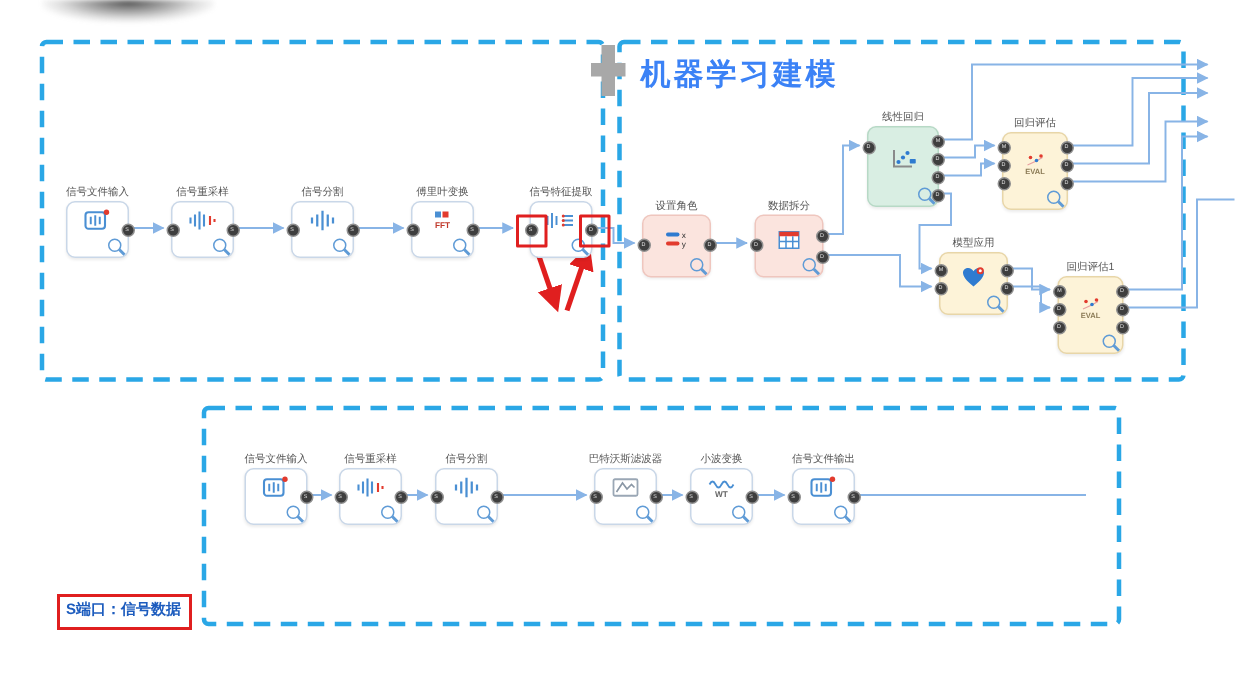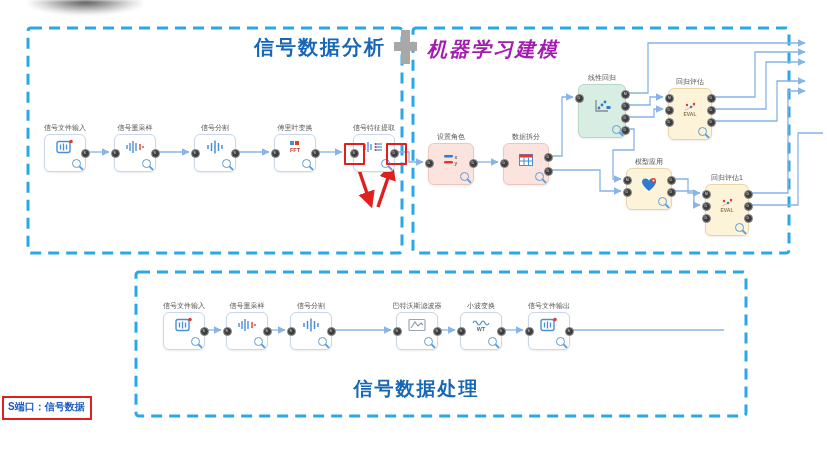--- a/index.html
+++ b/index.html
@@ -83,26 +83,24 @@
       <polyline points="568,330 724,330" fill="none" stroke="#88b4e6" stroke-width="1.3" marker-end="none"></polyline>
       <line x1="357" y1="164" x2="371" y2="205" stroke="#e01f1f" stroke-width="3.4" marker-end="url(#arrRed)"></line>
       <line x1="378" y1="207" x2="392" y2="166" stroke="#e01f1f" stroke-width="3.4" marker-end="url(#arrRed)"></line>
     </svg>
 
   <div class="plus">
     <div class="v"></div>
       <div class="h"></div>
   </div>
 
-  <div id="legend" style="color: rgb(29, 92, 190);">
+  <div id="legend" style="color: rgb(29, 92, 190); margin-left: 36px;">
     <div>S端口：信号数据</div>
   </div>
-<div class="gtitle top-right" style="color: rgb(23, 103, 182); right: 441px; top: 34px;">信号数据分析</div>
-    <div class="gtitle top-left" style="color: #a21caf; left: 427px; top: 36px; font-style: italic;">机器学习建模</div>
-    <div class="gtitle bottom-center" style="color: rgb(23, 103, 182); left: 416.6px; top: 376px;">信号数据处理</div>
+    <div class="gtitle top-left" style="color: #3b82f6; left: 427px; top: 36px;">机器学习建模</div>
     <div class="node " style="left: 44px; top: 134px; width: 40px; height: 36px;">
       <div class="nlabel">信号文件输入</div>
       <span class="nicon" style="top: 4px;"><svg width="19" height="16" viewBox="0 0 19 16">
           <rect x="1.5" y="2.5" width="13" height="11" rx="2" fill="none" stroke="#4a8fd3" stroke-width="1.4"></rect>
           <g stroke="#4a8fd3" stroke-width="1.3">
             <line x1="5" y1="5.5" x2="5" y2="10.5"></line>
             <line x1="8" y1="4.5" x2="8" y2="11.5"></line>
             <line x1="11" y1="5.5" x2="11" y2="10.5"></line>
           </g>
           <circle cx="15.5" cy="2.5" r="1.8" fill="#e23b2e"></circle>

